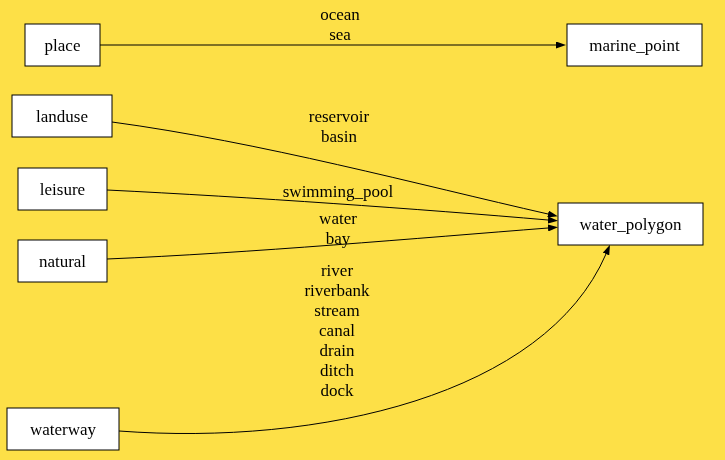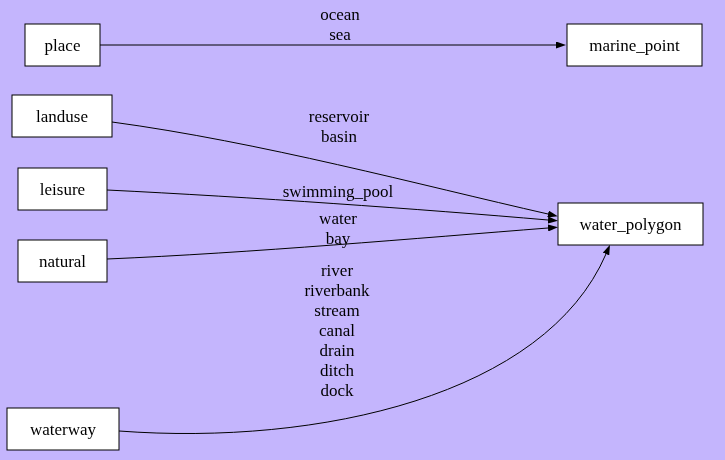--- a/index.html
+++ b/index.html
@@ -4,21 +4,21 @@
 <style>
   html, body {
     margin: 0;
     padding: 0;
     background: #ffffff;
   }
   .canvas {
     width: 725px;
     height: 460px;
     position: relative;
-    background: #c4b5fd;
+    background: #fde047;
   }
   svg.graph {
     font-family: "Liberation Serif", "DejaVu Serif", serif;
     font-size: 17px;
     fill: #000000;
     display: block;
   }
   .node rect {
     fill: #ffffff;
     stroke: #000000;

